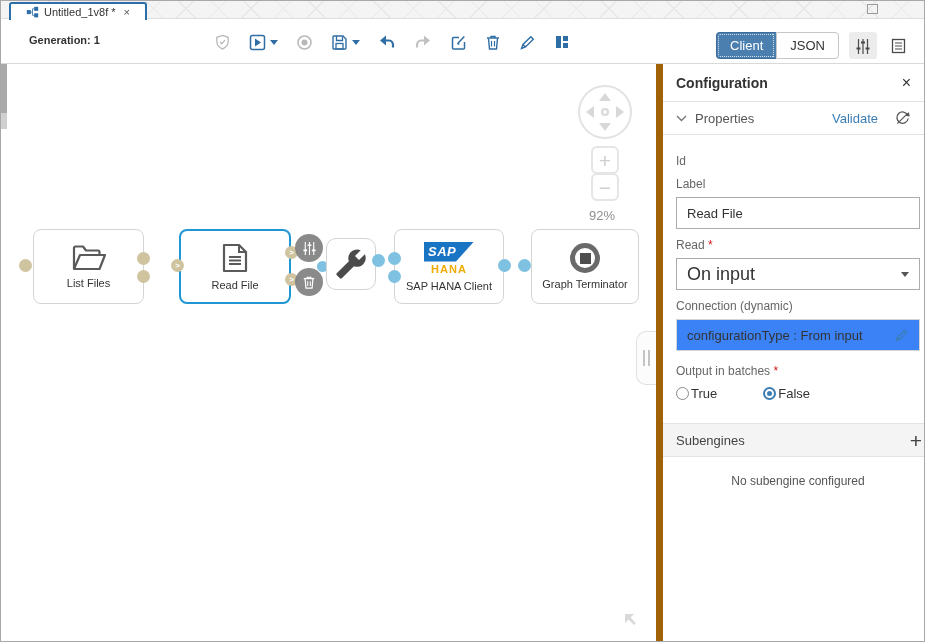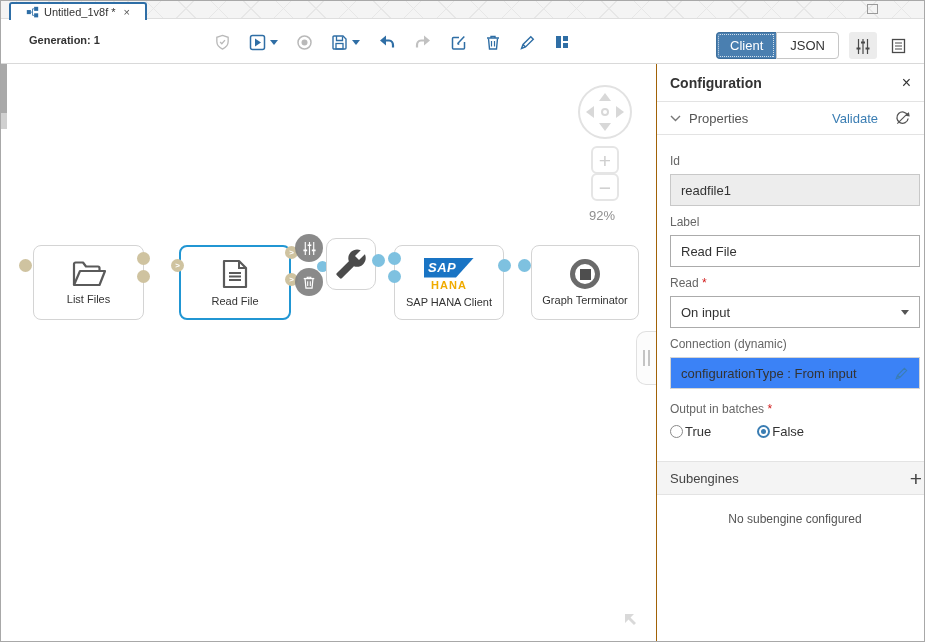--- a/index.html
+++ b/index.html
@@ -46,21 +46,21 @@
   .pan-arrow { position:absolute; width:0; height:0; }
   .pan-up    { left:19px; top:6px;  border-left:6px solid transparent; border-right:6px solid transparent; border-bottom:8px solid #d8d8d8; }
   .pan-down  { left:19px; bottom:6px; border-left:6px solid transparent; border-right:6px solid transparent; border-top:8px solid #d8d8d8; }
   .pan-left  { left:6px; top:19px;  border-top:6px solid transparent; border-bottom:6px solid transparent; border-right:8px solid #d8d8d8; }
   .pan-right { right:6px; top:19px; border-top:6px solid transparent; border-bottom:6px solid transparent; border-left:8px solid #d8d8d8; }
   .zoom-btn { position:absolute; left:590px; width:28px; height:28px; border:2px solid #e5e5e5; border-radius:6px; background:#fff; color:#cfcfcf; font-size:21px; line-height:23px; text-align:center; cursor:pointer; padding:0; font-family:inherit; }
   .zoom-plus { top:82px; }
   .zoom-minus { top:109px; }
   .zoom-label { position:absolute; left:588px; top:144px; font-size:13px; color:#8f8f8f; }
 
-  .node { position:absolute; top:181px; width:111px; height:75px; background:#fff; border:1px solid #d4d4d4; border-radius:8px;
+  .node { position:absolute; top:165px; width:111px; height:75px; background:#fff; border:1px solid #d4d4d4; border-radius:8px;
     display:flex; flex-direction:column; align-items:center; justify-content:center; cursor:pointer; }
   .node-label { font-size:11px; color:#333; margin-top:5px; white-space:nowrap; }
   .node.selected { border:2px solid #2196d3; }
 
   .port { position:absolute; width:13px; height:13px; border-radius:50%; z-index:2; }
   .port.beige { background:#cfc3a0; display:flex; align-items:center; justify-content:center; color:#fff; font-size:8px; font-weight:bold; line-height:1; }
   .port.blue { background:#7ec1e0; }
   .port.small { width:11px; height:11px; z-index:1; }
 
   .float-btn { position:absolute; width:28px; height:28px; border-radius:50%; background:rgba(128,128,128,.92); border:none; display:flex; align-items:center; justify-content:center; cursor:pointer; z-index:3; }
@@ -73,33 +73,33 @@
 
   .term-icon { width:30px; height:30px; border:5px solid #6a6a6a; border-radius:50%; display:flex; align-items:center; justify-content:center; }
   .term-square { width:11px; height:11px; background:#4e4e4e; }
 
   .collapse-handle { position:absolute; right:0; top:267px; width:20px; height:54px; background:#fcfcfc; border:1px solid #e0e0e0; border-right:none; border-radius:10px 0 0 10px; display:flex; align-items:center; justify-content:center; gap:3px; cursor:pointer; }
   .collapse-handle i { display:block; width:2px; height:16px; background:#c4c4c4; }
 
   .corner-arrow { position:absolute; right:12px; bottom:8px; }
 
   
-  .panel { position:absolute; top:63px; left:655px; right:0; bottom:0; background:#fff; border-left:1px solid #a16207; }
+  .panel { position:absolute; top:63px; left:655px; right:0; bottom:0; background:#fff; border-left:7px solid #a16207; }
   .panel-header { height:38px; display:flex; align-items:center; justify-content:space-between; padding:0 13px; border-bottom:1px solid #e3e3e3; }
   .panel-title { font-size:14px; font-weight:bold; color:#333; }
   .panel-close { font-size:16px; color:#333; cursor:pointer; background:none; border:none; font-family:inherit; line-height:1; }
   .props-bar { height:33px; display:flex; align-items:center; padding:0 13px; border-bottom:1px solid #e3e3e3; }
   .props-label { font-size:13px; color:#555; margin-left:8px; flex:1; }
   .validate-link { font-size:13px; color:#3a7db3; background:none; border:none; cursor:pointer; font-family:inherit; margin-right:16px; }
   .panel-body { padding:10px 4px 0 13px; }
   .fld-label { font-size:12px; color:#666; margin:9px 0 6px; }
   .fld-label .req { color:#d11a1a; }
   .fld-input { width:100%; height:32px; border:1px solid #ababab; padding:0 10px; font-size:13px; color:#333; font-family:inherit; background:#fff; }
   .fld-input.readonly { background:#ededed; border-color:#c8c8c8; }
-  .fld-select { width:100%; height:32px; border:1px solid #ababab; padding:0 10px; font-size:13px; color:#333; display:flex; align-items:center; justify-content:space-between; cursor:pointer; background:#fff; }
+  .fld-select { width:100%; height:32px; border:1px solid #ababab; padding:0 10px; font-size:18px; color:#333; display:flex; align-items:center; justify-content:space-between; cursor:pointer; background:#fff; }
   .sel-caret { width:0; height:0; border-left:4px solid transparent; border-right:4px solid transparent; border-top:5px solid #555; }
   .conn-box { width:100%; height:32px; background:#3b82f6; border:1px solid #d4d4d4; display:flex; align-items:center; padding:0 10px; }
   .conn-text { font-size:13px; color:#333; flex:1; }
   .radio-row { display:flex; align-items:center; gap:46px; margin-top:8px; }
   .radio { display:flex; align-items:center; gap:2px; cursor:pointer; font-size:13px; color:#333; }
   .rdot { width:13px; height:13px; border:1px solid #8a8a8a; border-radius:50%; background:#fff; display:inline-flex; align-items:center; justify-content:center; }
   .radio.checked .rdot { border:2px solid #3a7db3; }
   .radio.checked .rdot::after { content:""; width:5px; height:5px; border-radius:50%; background:#3a7db3; }
   .subeng-bar { margin:22px -15px 0 -13px; height:34px; background:#f4f4f4; border-top:1px solid #e3e3e3; border-bottom:1px solid #e3e3e3; display:flex; align-items:center; justify-content:space-between; padding:0 13px; }
   .subeng-title { font-size:13px; color:#444; }
@@ -319,21 +319,20 @@
       <button class="validate-link">Validate</button>
       <svg width="17" height="17" viewBox="0 0 18 18">
         <path d="M14.5 5.5 A6 6 0 1 0 15 9" fill="none" stroke="#555" stroke-width="1.4"></path>
         <polygon points="15.8,2.2 16.6,7 12,6.2" fill="#555"></polygon>
         <path d="M3.5 14.5 L14.5 3.5" stroke="#555" stroke-width="1.2"></path>
       </svg>
     </div>
 
     <div class="panel-body">
       <div class="fld-label">Id</div>
-      <input class="fld-input readonly" readonly="" value="readfile1" style="">
 
       <div class="fld-label">Label</div>
       <input class="fld-input" value="Read File" style="">
 
       <div class="fld-label">
         <span>Read</span> <span class="req">*</span>
       </div>
       <div class="fld-select">
         <span>On input</span>
         <span class="sel-caret"></span>

